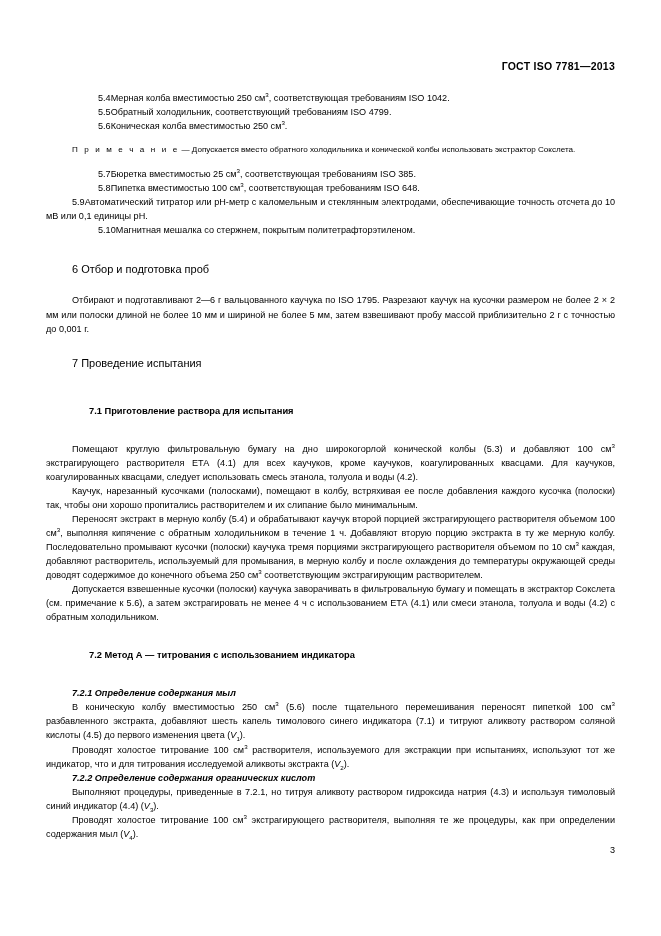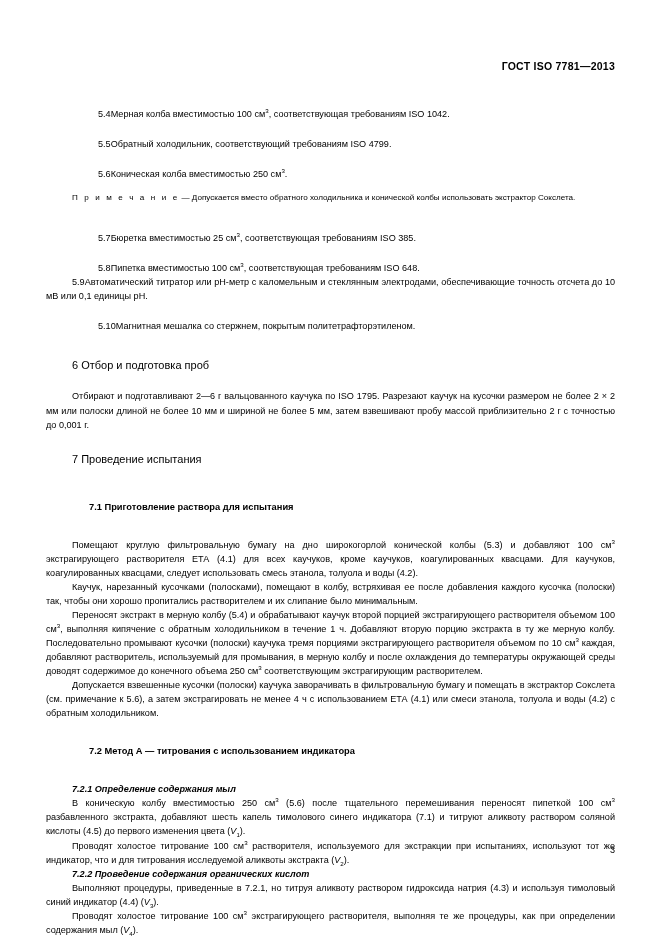--- a/index.html
+++ b/index.html
@@ -51,21 +51,20 @@
   }
 
   
   .clause {
     text-indent: 26px;
     text-align: left;
   }
   .clause .num {
     display: inline-block;
     min-width: 25px;
-    margin-top: 16px;
   }
   .para-justify {
     text-indent: 26px;
     text-align: justify;
   }
 
   
   .note {
     text-indent: 26px;
     font-size: 8.1px;
@@ -121,21 +120,21 @@
 </style>
 </head>
 <body>
 
 <div class="page">
 
   <div class="header">ГОСТ ISO 7781—2013</div>
 
   <div class="content">
 
-    <p class="clause"><span class="num">5.4</span><span>Мерная колба вместимостью 100 см</span><sup>3</sup><span>, соответствующая требованиям ISO 1042.</span></p>
+    <p class="clause"><span class="num">5.4</span><span>Мерная колба вместимостью 250 см</span><sup>3</sup><span>, соответствующая требованиям ISO 1042.</span></p>
 
     <p class="clause"><span class="num">5.5</span><span>Обратный холодильник, соответствующий требованиям ISO 4799.</span></p>
 
     <p class="clause"><span class="num">5.6</span><span>Коническая колба вместимостью 250 см</span><sup>3</sup><span>.</span></p>
 
     <div class="gap-md"></div>
 
     <p class="note"><span class="sp">П р и м е ч а н и е</span><span> — </span><span>Допускается вместо обратного холодильника и конической колбы использовать экстрактор Сокслета.</span></p>
 
     <div class="gap-md"></div>
@@ -180,21 +179,21 @@
     <h3 class="subsec">7.2  Метод А — титрования с использованием индикатора</h3>
 
     <div class="gap-sm"></div>
 
     <h4 class="subsubsec">7.2.1  Определение содержания мыл</h4>
 
     <p class="para-justify"><span>В коническую колбу вместимостью 250 см</span><sup>3</sup><span> (5.6) после тщательного перемешивания переносят пипеткой 100 см</span><sup>3</sup><span> разбавленного экстракта, добавляют шесть капель тимолового синего индикатора (7.1) и титруют аликвоту раствором соляной кислоты (4.5) до первого изменения цвета (</span><i>V</i><sub>1</sub><span>).</span></p>
 
     <p class="para-justify"><span>Проводят холостое титрование 100 см</span><sup>3</sup><span> растворителя, используемого для экстракции при испытаниях, используют тот же индикатор, что и для титрования исследуемой аликвоты экстракта (</span><i>V</i><sub>2</sub><span>).</span></p>
 
-    <h4 class="subsubsec">7.2.2  Проведение содержания органических кислот</h4>
+    <h4 class="subsubsec">7.2.2  Определение содержания органических кислот</h4>
 
     <p class="para-justify"><span>Выполняют процедуры, приведенные в 7.2.1, но титруя аликвоту раствором гидроксида натрия (4.3) и используя тимоловый синий индикатор (4.4) (</span><i>V</i><sub>3</sub><span>).</span></p>
 
     <p class="para-justify"><span>Проводят холостое титрование 100 см</span><sup>3</sup><span> экстрагирующего растворителя, выполняя те же процедуры, как при определении содержания мыл (</span><i>V</i><sub>4</sub><span>).</span></p>
 
   </div>
 
   <div class="folio">3</div>
 
 </div>

